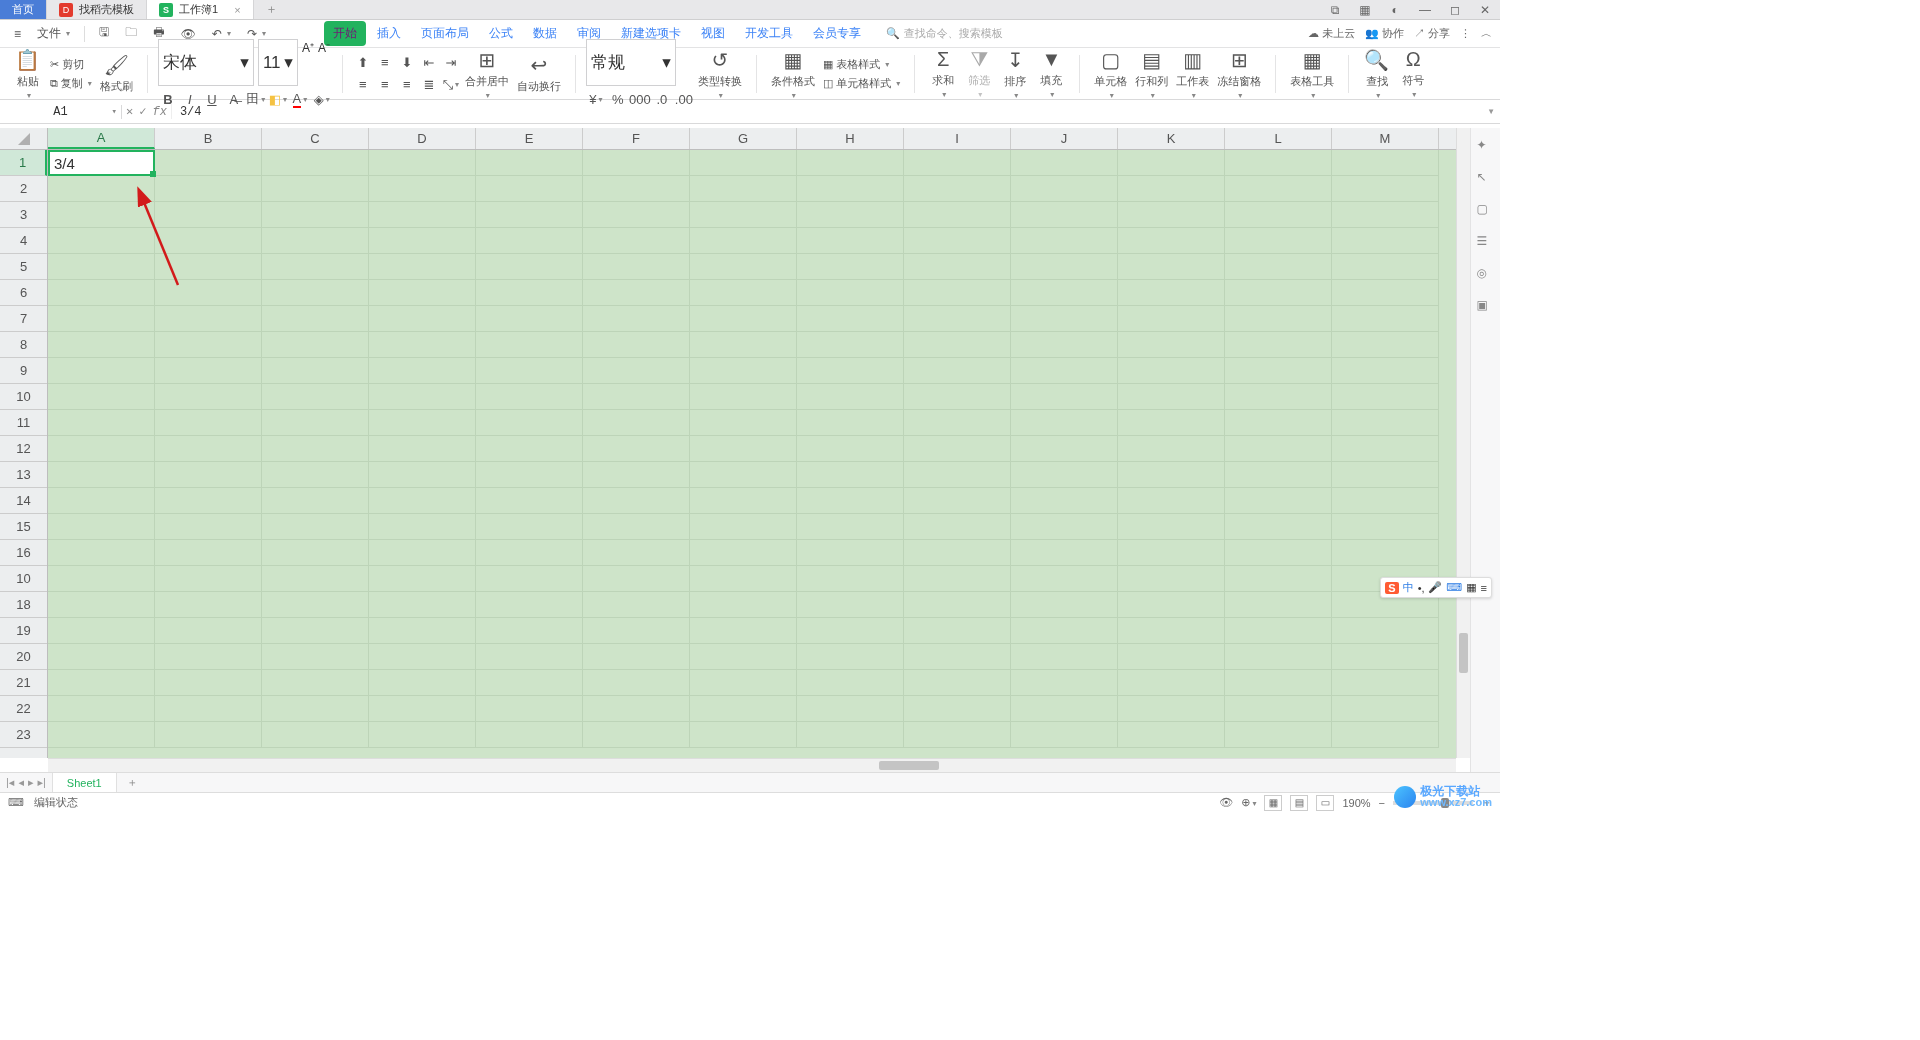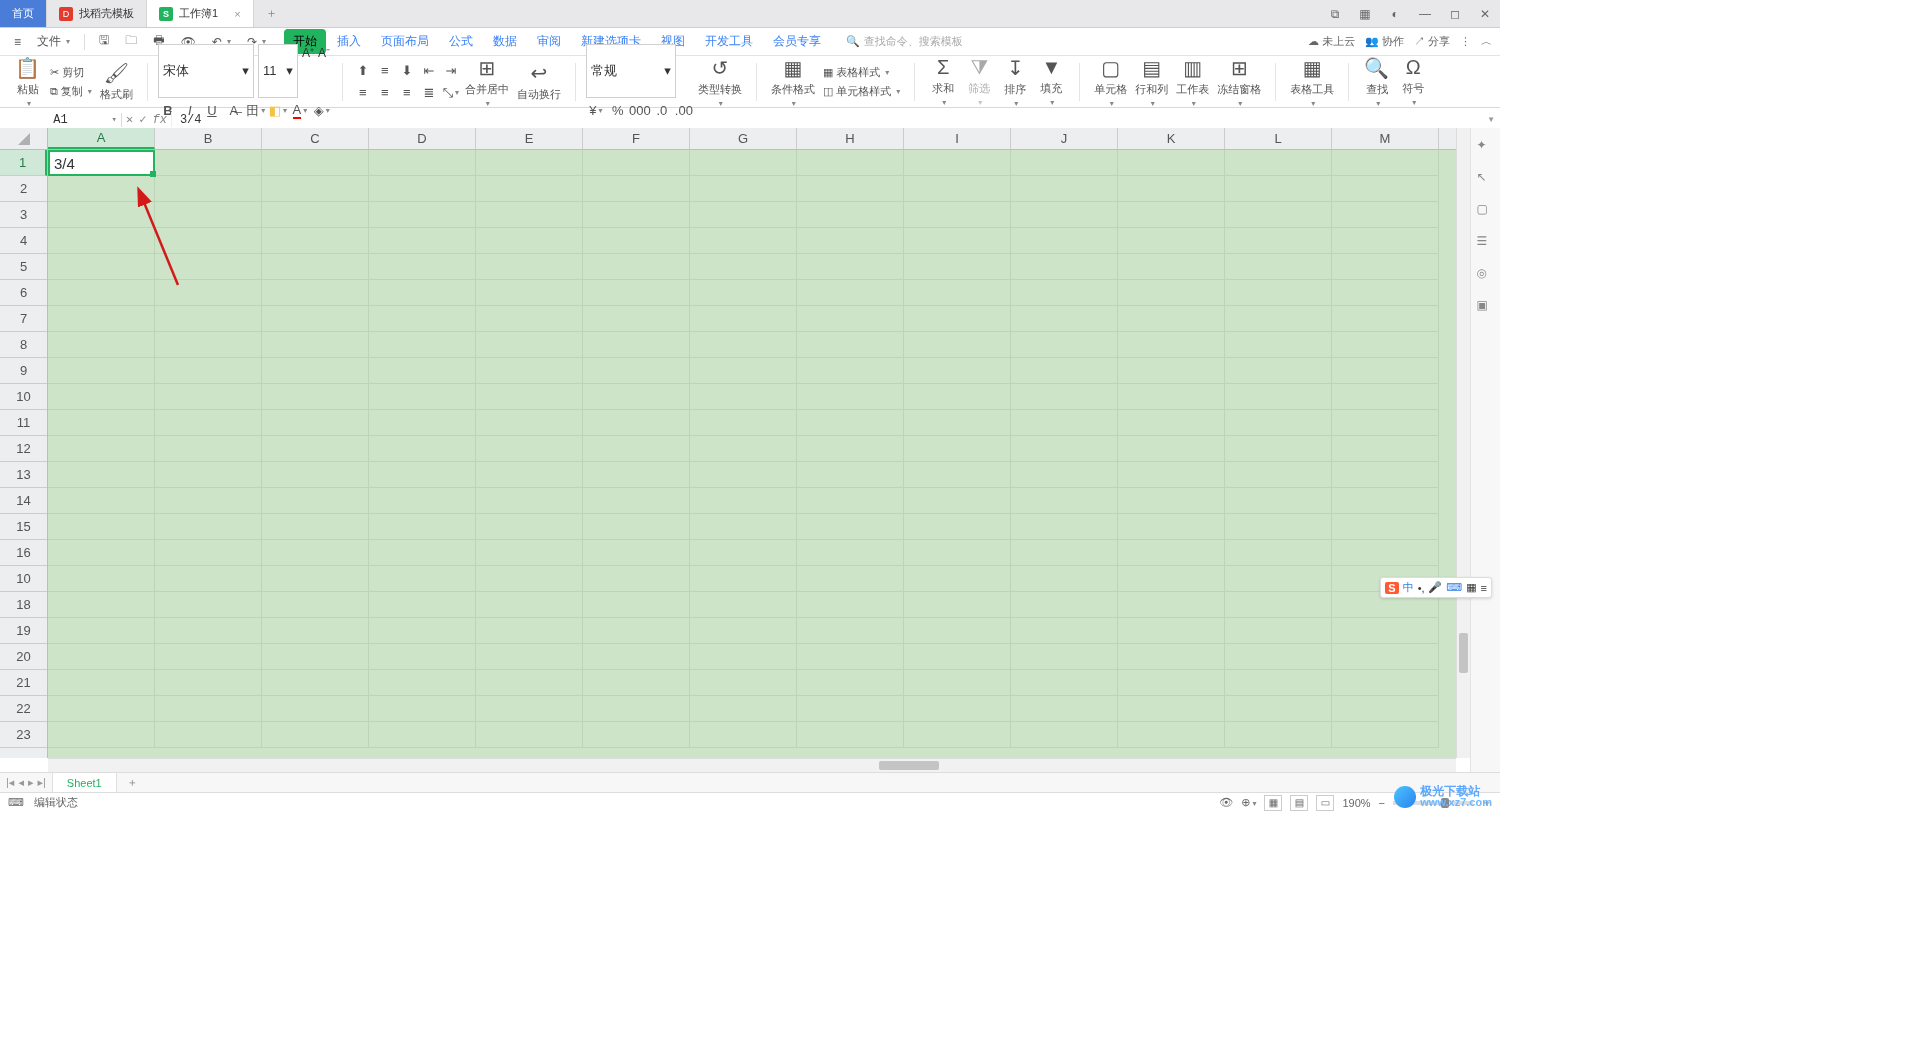--- a/index.html
+++ b/index.html
@@ -1,48 +1,48 @@
 <!DOCTYPE html>
 <html><head>
 <meta charset="utf-8">
 <style>
   * { box-sizing: border-box; margin: 0; padding: 0; }
   body { font-family: "Microsoft YaHei", sans-serif; font-size: 12px; background: #fff; color: #333; overflow: hidden; width: 1500px; height: 812px; position: relative; }
   
   
-  .titlebar { height: 28px; background: #e8e8ea; display: flex; align-items: stretch; border-bottom: 1px solid #cfcfd0; }
+  .titlebar { height: 20px; background: #e8e8ea; display: flex; align-items: stretch; border-bottom: 1px solid #cfcfd0; }
   .tab { display: flex; align-items: center; padding: 0 12px; border-right: 1px solid #d5d5d7; gap: 6px; cursor: pointer; font-size: 11px; color: #333; }
   .tab.home { background: #4a7dd7; color: #fff; font-weight: 500; }
   .tab.active { background: #fff; }
   .tab .ico { width: 14px; height: 14px; display: inline-flex; align-items: center; justify-content: center; }
   .tab .close { color: #999; margin-left: 10px; }
   .tab-add { display: flex; align-items: center; padding: 0 12px; color: #888; }
   .titlebar-right { margin-left: auto; display: flex; align-items: center; gap: 8px; padding-right: 4px; }
   .titlebar-right .winbtn { width: 22px; height: 22px; display: flex; align-items: center; justify-content: center; color: #666; }
   
   
   .menubar { height: 28px; background: #fff; display: flex; align-items: center; padding: 0 8px; border-bottom: 1px solid #e3e3e4; }
   .menubar .left { display: flex; align-items: center; gap: 4px; }
   .menu-btn { padding: 3px 6px; display: flex; align-items: center; gap: 3px; color: #555; border-radius: 3px; }
   .menu-sep { width: 1px; height: 16px; background: #ddd; margin: 0 4px; }
   .menu-tabs { display: flex; align-items: center; gap: 2px; margin-left: 8px; }
   .menu-tab { padding: 4px 9px; color: #3b82f6; font-size: 12px; border-radius: 4px; }
-  .menu-tab.active { background: #22b35e; color: #000000; }
+  .menu-tab.active { background: #22b35e; color: #701a75; margin-left: 40px; }
   .search-hint { color: #aaa; margin-left: 12px; font-size: 11px; display: flex; align-items: center; gap: 4px; }
   .menubar .right { margin-left: auto; display: flex; align-items: center; gap: 10px; color: #666; font-size: 11px; }
   
   
   .ribbon { height: 52px; background: #fff; border-bottom: 1px solid #d9d9da; display: flex; align-items: center; padding: 0 6px; gap: 2px; }
   .rgroup { display: flex; align-items: center; height: 100%; padding: 0 4px; }
   .rsep { width: 1px; height: 38px; background: #e4e4e5; margin: 0 4px; }
   .big-btn { display: flex; flex-direction: column; align-items: center; justify-content: center; gap: 2px; padding: 2px 4px; font-size: 11px; color: #555; min-width: 36px;}
   .big-btn .lg { font-size: 20px; }
   .stack { display: flex; flex-direction: column; gap: 2px; }
   .mini-btn { padding: 1px 4px; font-size: 11px; color: #555; display: flex; align-items: center; gap: 3px; white-space: nowrap; }
-  .combo { border: 1px solid #d0d0d2; background: #fff; padding: 17px 4px; font-size: 13px; display: flex; align-items: center; justify-content: space-between; }
+  .combo { border: 1px solid #d0d0d2; background: #fff; padding: 11px 4px; font-size: 17px; display: flex; align-items: center; justify-content: space-between; }
   .icon-row { display: flex; gap: 2px; }
   .icon-row .ib { width: 20px; height: 18px; display: flex; align-items: center; justify-content: center; color: #555; font-size: 13px; }
   
   
   .formulabar { height: 24px; border-bottom: 1px solid #d9d9da; display: flex; align-items: center; font-family: Liberation Mono, monospace; }
   .namebox { width: 122px; border-right: 1px solid #d9d9da; display: flex; align-items: center; padding: 0 8px; font-size: 12px; position: relative; justify-content: center; }
   .namebox .dd { position: absolute; right: 4px; color: #888; font-size: 9px; }
   .fb-btns { display: flex; align-items: center; padding: 0 4px; gap: 6px; color: #888; border-right: 1px solid #eee;}
   .fb-input { flex: 1; padding: 0 8px; display: flex; align-items: center; font-size: 12px; }
   

